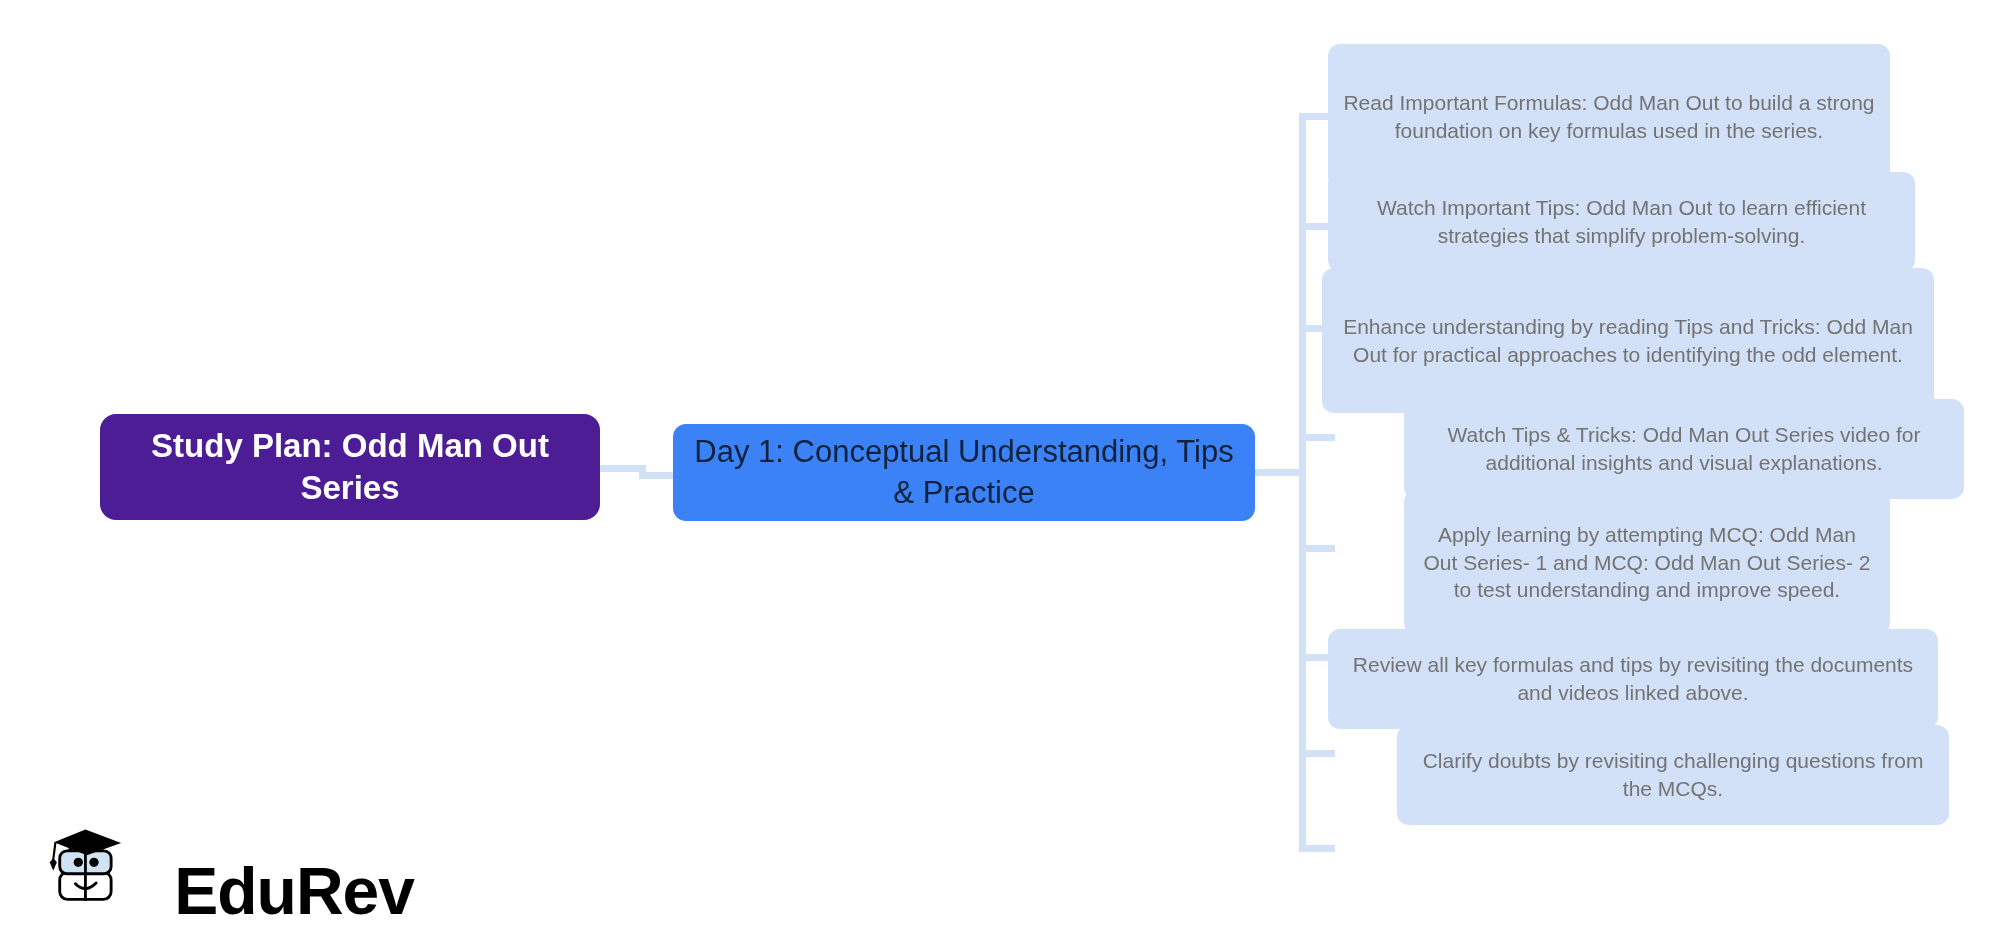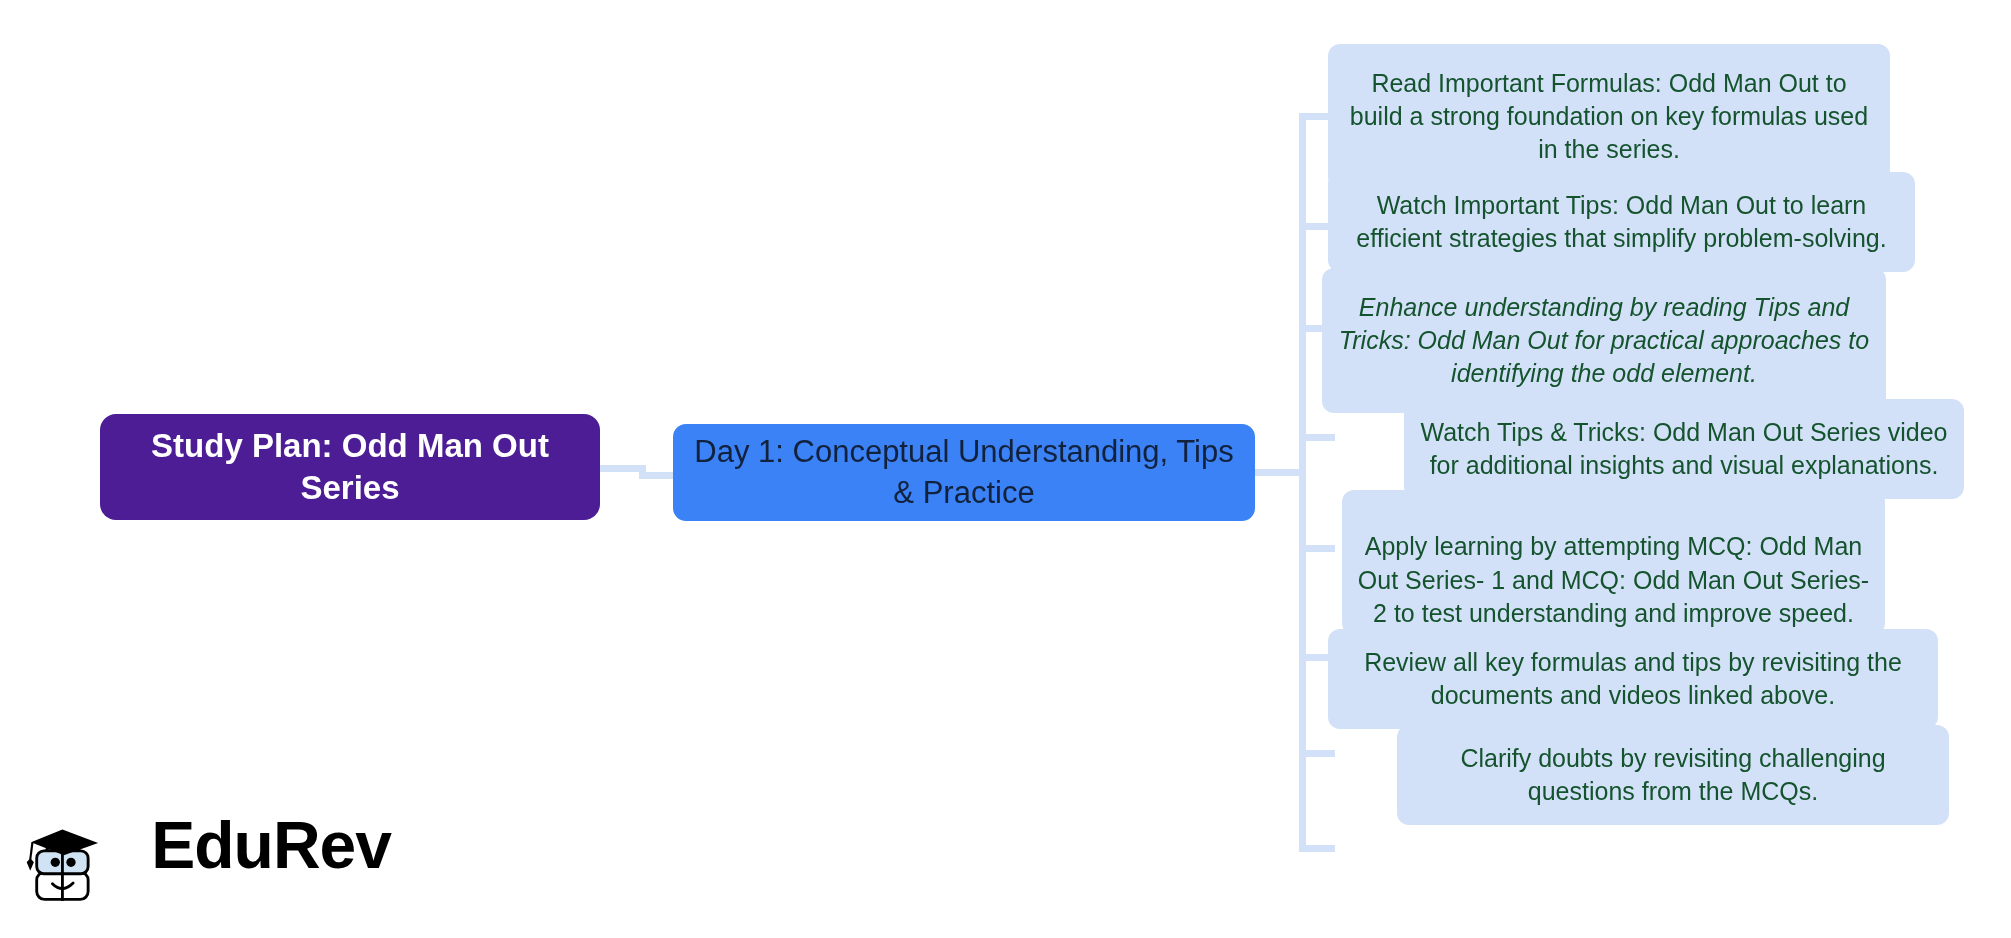--- a/index.html
+++ b/index.html
@@ -53,41 +53,41 @@
     background: #3b82f6;
     color: #12213c;
     font-size: 31px;
     line-height: 1.30;
     border-radius: 13px;
     padding: 6px 14px;
   }
 
   .node-leaf {
     background: #d3e1f8;
-    color: #14532d;
-    font-size: 25px;
+    color: #737373;
+    font-size: 21px;
     line-height: 1.33;
     border-radius: 12px;
     padding: 5px 15px;
   }
 
   .node-text {
     display: block;
     width: 100%;
   }
 
   
   #logo {
     position: absolute;
-    left: 21px;
+    left: 44px;
     top: 812px;
     width: 370px;
     height: 112px;
     display: flex;
-    align-items: flex-start;
+    align-items: flex-end;
     gap: 36px;
   }
   #logo svg { display: block; }
   .logo-word {
     font-size: 66px;
     font-weight: bold;
     color: #000000;
     letter-spacing: -1px;
     margin-left: 10px;
     line-height: 1;
@@ -123,29 +123,29 @@
   </div>
 
   <div class="node node-leaf" style="left:1328px; top:44px; width:562px; height:145px;">
     <span class="node-text">Read Important Formulas: Odd Man Out to build a strong foundation on key formulas used in the series.</span>
   </div>
 
   <div class="node node-leaf" style="left:1328px; top:172px; width:587px; height:100px;">
     <span class="node-text">Watch Important Tips: Odd Man Out to learn efficient strategies that simplify problem-solving.</span>
   </div>
 
-  <div class="node node-leaf" style="left:1322px; top:268px; width:564px; height:145px;font-style:italic;">
+  <div class="node node-leaf" style="left:1322px; top:268px; width:612px; height:145px;">
     <span class="node-text">Enhance understanding by reading Tips and Tricks: Odd Man Out for practical approaches to identifying the odd element.</span>
   </div>
 
   <div class="node node-leaf" style="left:1404px; top:399px; width:560px; height:100px;">
     <span class="node-text">Watch Tips &amp; Tricks: Odd Man Out Series video for additional insights and visual explanations.</span>
   </div>
 
-  <div class="node node-leaf" style="left:1342px; top:490px; width:543px; height:145px;align-items:flex-end;">
+  <div class="node node-leaf" style="left:1404px; top:490px; width:486px; height:145px;">
     <span class="node-text">Apply learning by attempting MCQ: Odd Man Out Series- 1 and MCQ: Odd Man Out Series- 2 to test understanding and improve speed.</span>
   </div>
 
   <div class="node node-leaf" style="left:1328px; top:629px; width:610px; height:100px;">
     <span class="node-text">Review all key formulas and tips by revisiting the documents and videos linked above.</span>
   </div>
 
   <div class="node node-leaf" style="left:1397px; top:725px; width:552px; height:100px;">
     <span class="node-text">Clarify doubts by revisiting challenging questions from the MCQs.</span>
   </div>

